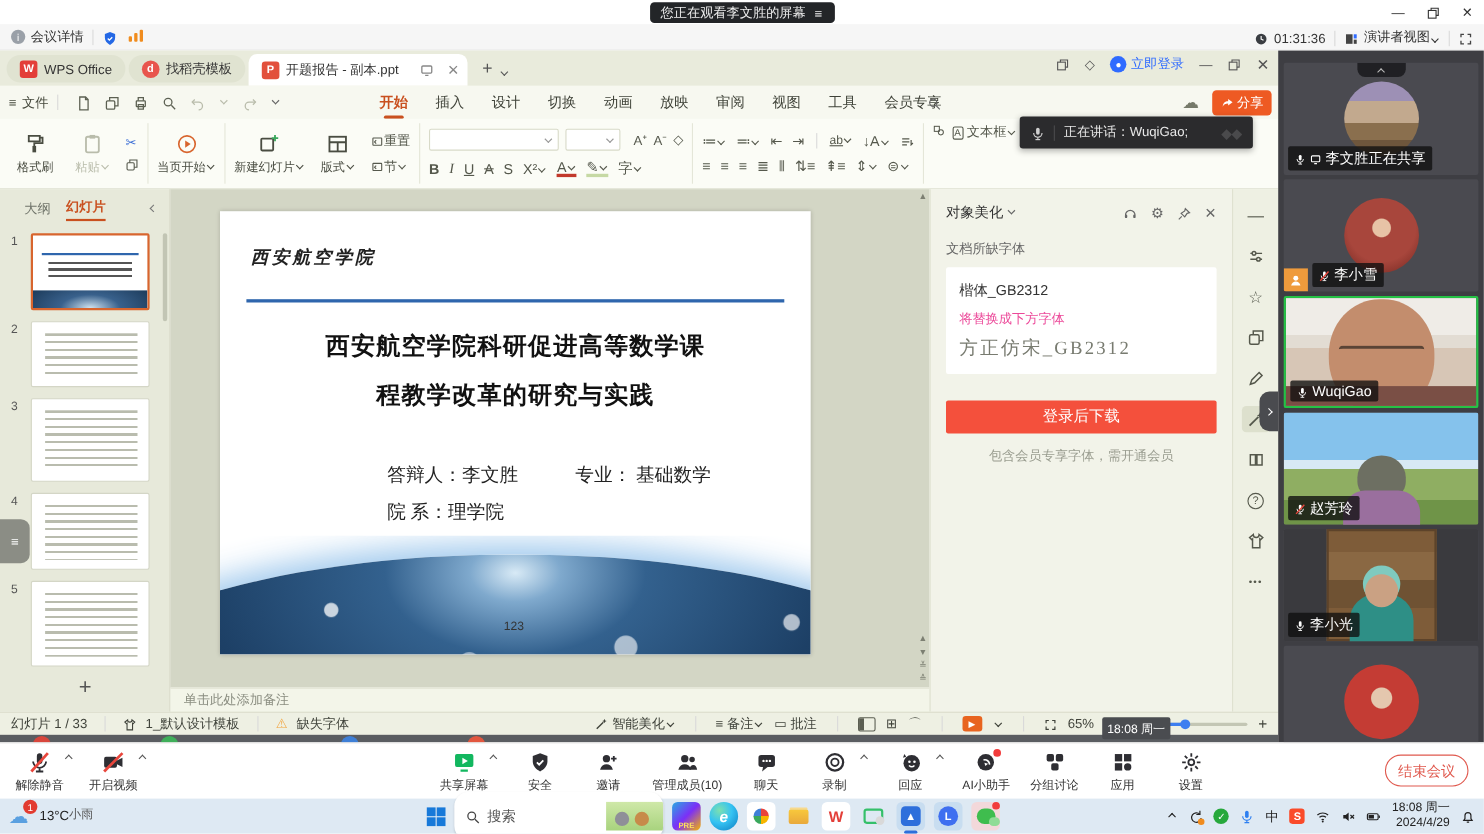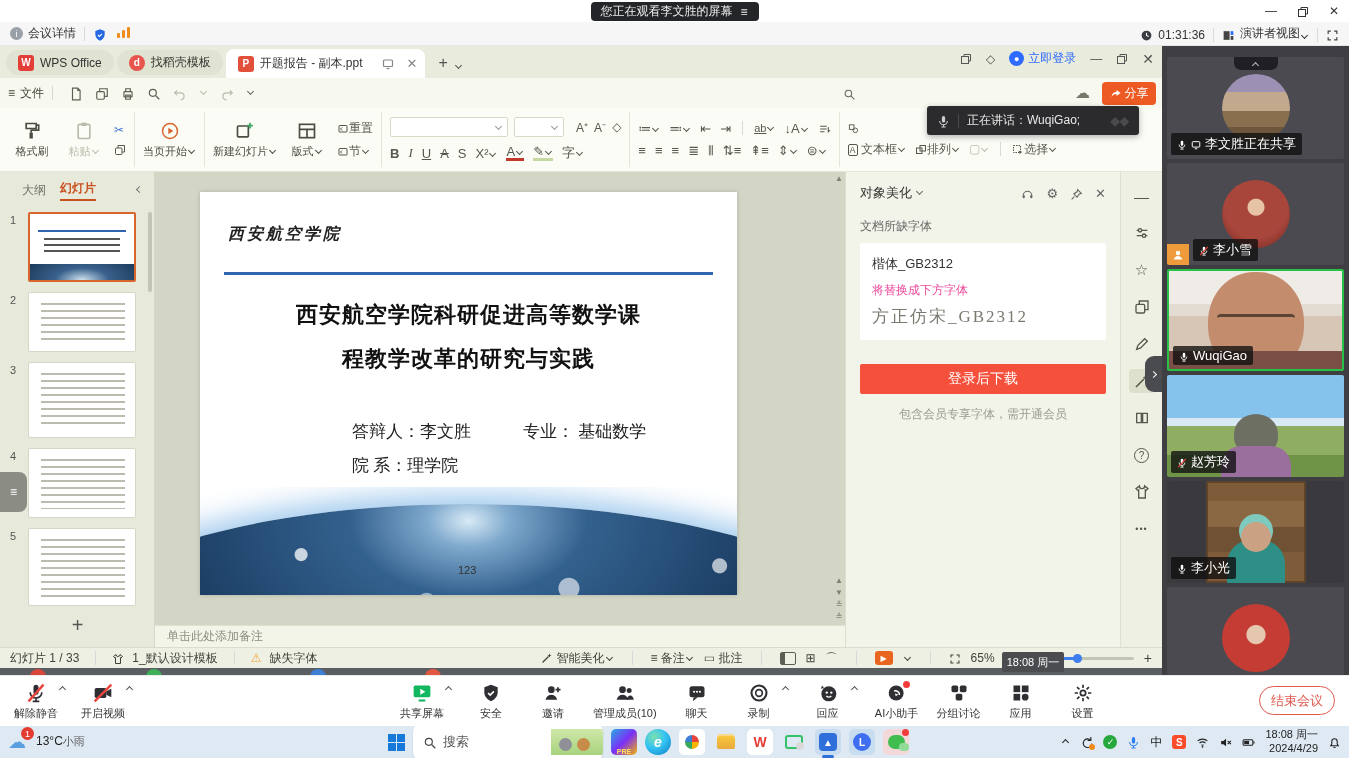--- a/index.html
+++ b/index.html
@@ -307,20 +307,32 @@
             <path d="M7 6l-4 4 4 4" fill="none" stroke="currentColor" stroke-width="2"></path>
             <path d="M3 10h10a6 6 0 1 1 0 12" fill="none" stroke="currentColor" stroke-width="2"></path>
           </svg></span>
         <i class="cv gray"></i>
       <span class="gray qi sv0" style="font-size: 14px;"><svg class="sv" viewBox="0 0 24 24" xmlns="http://www.w3.org/2000/svg">
             <path d="M17 6l4 4-4 4" fill="none" stroke="currentColor" stroke-width="2"></path>
             <path d="M21 10H11a6 6 0 1 0 0 12" fill="none" stroke="currentColor" stroke-width="2"></path>
           </svg></span>
       <i class="cv" style="color:#666"></i>
     </span>
+    <span id="rtabs">
+        <span class="rtab on">开始</span>
+        <span class="rtab ">插入</span>
+        <span class="rtab ">设计</span>
+        <span class="rtab ">切换</span>
+        <span class="rtab ">动画</span>
+        <span class="rtab ">放映</span>
+        <span class="rtab ">审阅</span>
+        <span class="rtab ">视图</span>
+        <span class="rtab ">工具</span>
+        <span class="rtab ">会员专享</span>
+      </span>
     <span id="rsearch"><svg class="sv" viewBox="0 0 24 24" xmlns="http://www.w3.org/2000/svg">
           <circle cx="10" cy="10" r="6" fill="none" stroke="currentColor" stroke-width="2"></circle>
           <path d="M15 15l6 6" stroke="currentColor" stroke-width="2"></path>
         </svg></span>
   </div>
   <span id="cloudic">☁</span>
   <div id="sharebtn">
       <span id="sharrow"><svg class="sv" viewBox="0 0 24 24">
           <path d="M13 4l8 6-8 6v-4c-5 0-8 2-10 6 1-7 4-10 10-10z" fill="#fff"></path>
         </svg></span>
@@ -437,21 +449,21 @@
         <span>≡</span>
         <span>≡</span>
         <span>≣</span>
         <span>⦀</span>
         <span>⇅≡</span>
         <span>⇞≡</span>
         <span>⇕<i class="cv"></i></span>
         <span>⊜<i class="cv"></i></span>
       </span>
     </div>
-    <div class="rgrp" style="flex-direction:column;align-items:flex-start;justify-content:center;gap:7px;border-right:none">
+    <div class="rgrp" style="align-items:flex-start;justify-content:center;gap:7px;border-right:none">
       <span class="frow" style="font-size:11px">
         <span id="ic-shapes"><svg class="sv" viewBox="0 0 24 24" xmlns="http://www.w3.org/2000/svg">
               <rect x="3" y="4" width="10" height="10" fill="none" stroke="currentColor" stroke-width="2"></rect>
               <circle cx="16" cy="16" r="5" fill="none" stroke="currentColor" stroke-width="2"></circle>
             </svg></span>
       </span>
       <span class="frow" style="font-size:12px">
         <span><span style="border:1px solid #55584c;border-radius:2px;font-size:9px;padding:0 1px">A</span> <span>文本框</span><i class="cv"></i></span>
         <span><span id="ic-arr" class="ric-s"><svg class="sv" viewBox="0 0 24 24" xmlns="http://www.w3.org/2000/svg">
                 <rect x="3" y="8" width="11" height="11" fill="none" stroke="currentColor" stroke-width="2"></rect>

